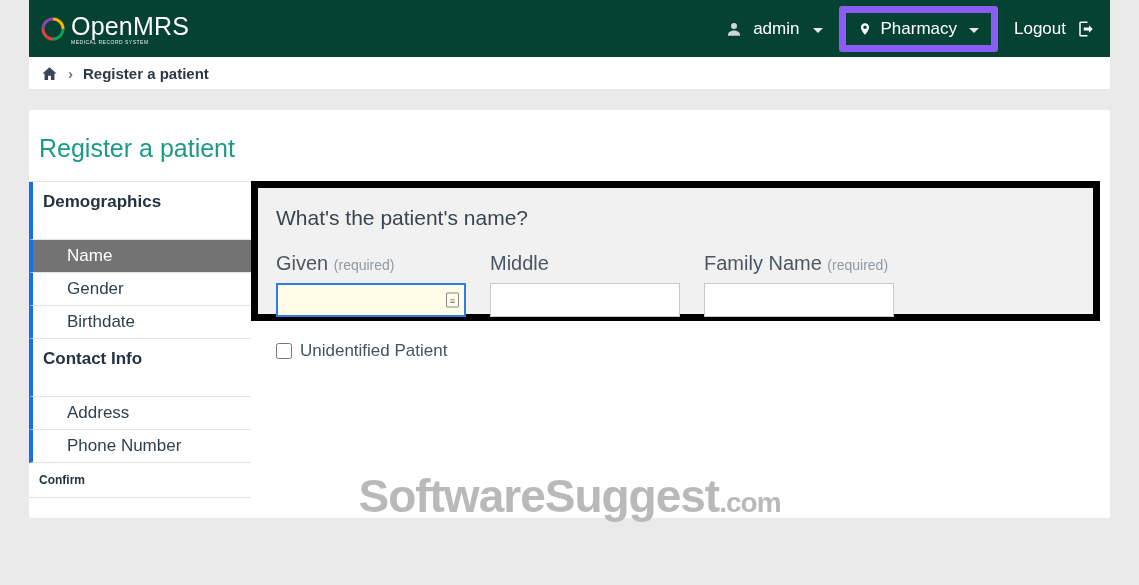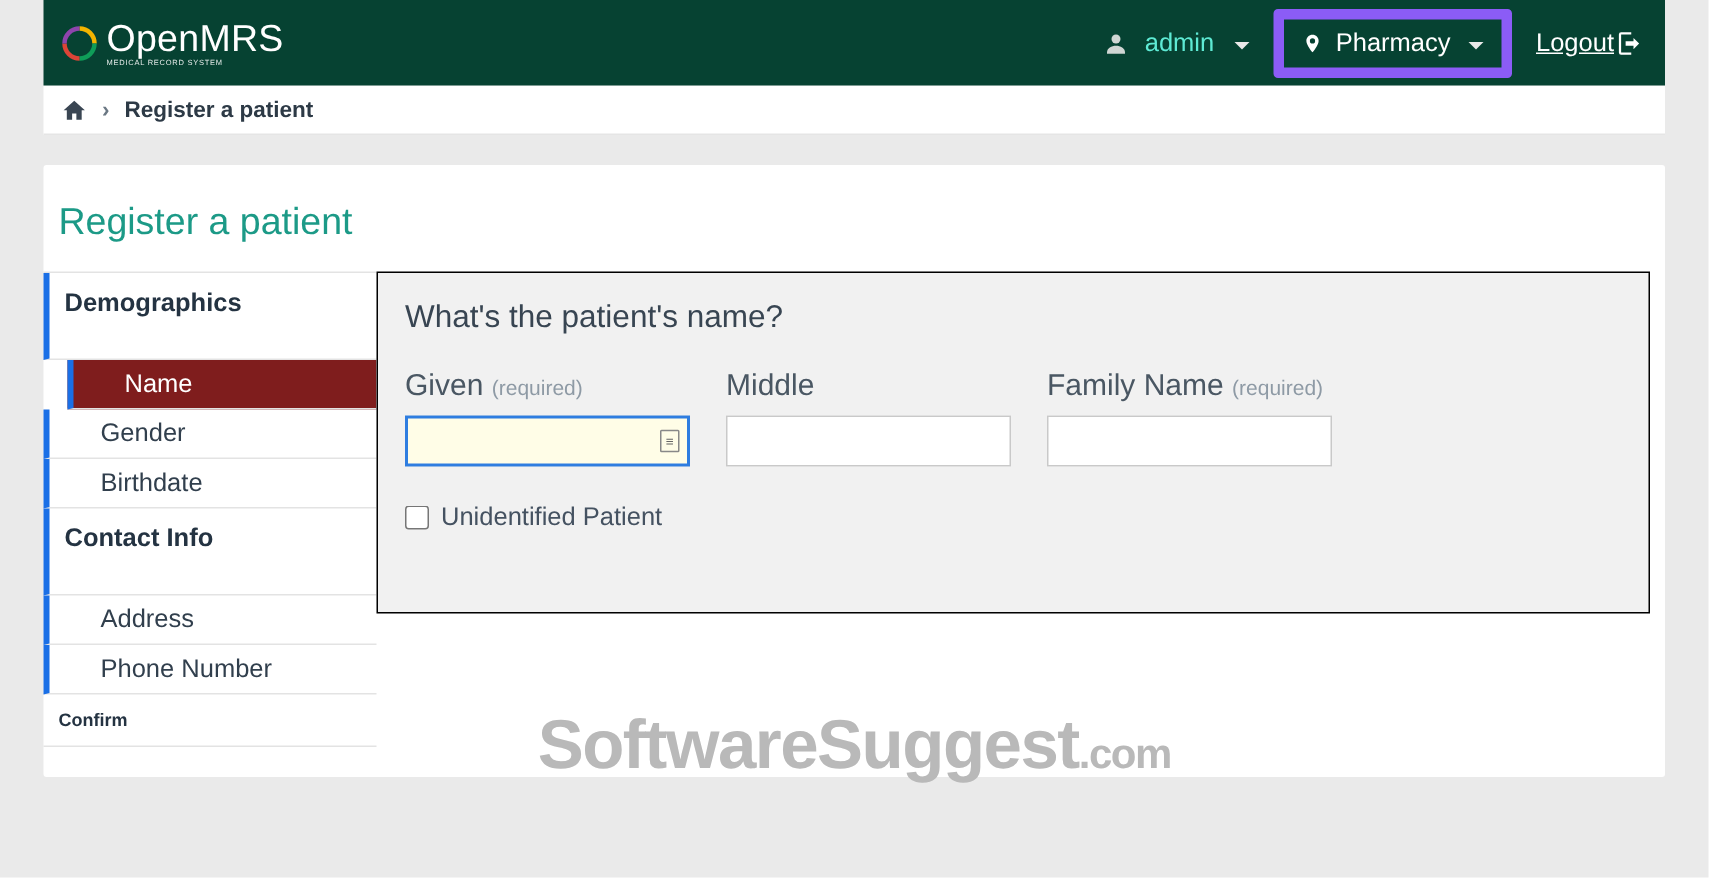--- a/index.html
+++ b/index.html
@@ -30,31 +30,31 @@
 .logo-mark { width: 24px; height: 24px; }
 .logo-text { font-size: 25px; font-weight: 500; letter-spacing: .2px; }
 .logo-sub { font-size: 5px; letter-spacing:.5px; opacity:.9; margin-top:-2px;}
 .topbar-right {
   margin-left: auto;
   display: flex;
   align-items: center;
   gap: 16px;
   font-size: 17px;
 }
-.user-block { display:flex; align-items:center; gap:10px; color:#5eead4;justify-content:flex-end; }
+.user-block { display:flex; align-items:center; gap:10px; color:#ffffff;justify-content:flex-end; }
 .caret {
   width:0;height:0;border-left:5px solid transparent;border-right:5px solid transparent;
   border-top:5px solid #e9e9e9; display:inline-block; margin-left:4px; position:relative; top:2px;
 }
 .loc-btn {
   border:7px solid #8b5cf6; border-radius:3px;
   padding:6px 12px; display:flex; align-items:center; gap:8px;
   color:#fff; cursor:pointer;
 }
-.logout { display:flex; align-items:center; cursor:pointer; font-weight:500;text-decoration:underline;}
+.logout { display:flex; align-items:center; gap:10px; cursor:pointer; font-weight:500;}
 .breadcrumb {
   background:#fff; margin:0 29px; height:33px; display:flex; align-items:center;
   padding:0 12px; gap:10px; color:#2d3a46; font-size:15px; font-weight:700;
   border-bottom:1px solid #e5e5e5;
 }
 .breadcrumb .chev { font-weight:900; color:#6a7783; }
 .card {
   background:#fff; margin:20px 29px 0 29px; border-radius:2px;
   padding:24px 0 20px 0;
 }
@@ -69,30 +69,30 @@
   font-weight:700; color:#243342; font-size:17px;
   padding:10px 0 27px 10px; border-bottom:1px solid #e3e3e3;
   border-left:4px solid #1a6fe6;
 }
 .step {
   color:#313f4d; font-size:17px; padding:6px 0 6px 34px;
   border-left:4px solid #1a6fe6; border-bottom:1px solid #e3e3e3;
   cursor:pointer;
 }
 .step.active {
-  background:#7f1d1d; color:#fff;margin-left:16px;
+  background:#737373; color:#fff;
 }
 .plain-head {
   font-weight:700; color:#243342; font-size:12px;
   padding:10px 0 10px 10px; border-bottom:1px solid #e3e3e3;
 }
 .form-panel {
-  flex:1; background:#f1f1f1; border:1px solid #000000;
+  flex:1; background:#f1f1f1; border:7px solid #000000;
   margin-right:10px; padding:18px 18px 24px 18px;
-  height:228px;
+  height:140px;
 }
 .q { color:#384552; font-size:21px; margin-bottom:22px; }
 .fields { display:flex; gap:24px; }
 .field { display:flex; flex-direction:column; }
 .flabel { color:#4a5763; font-size:20px; margin-bottom:8px; }
 .req { color:#8e9aa5; font-size:14px; }
 .tbox {
   height:34px; width:190px; border:1px solid #c9c9c9; background:#fff;
   padding:4px 8px; font-size:15px;
 }

